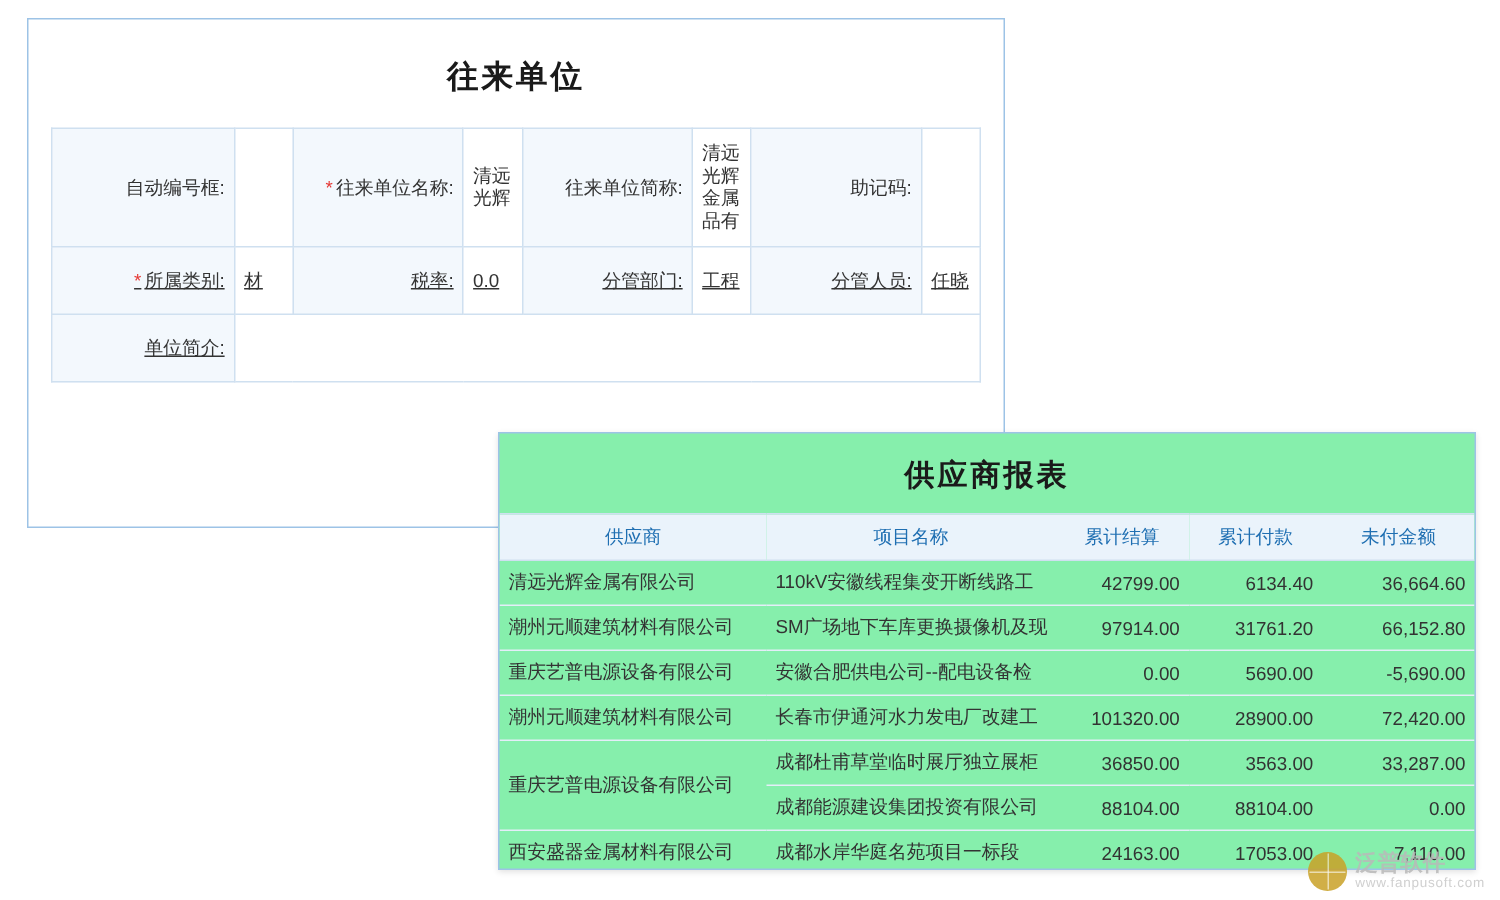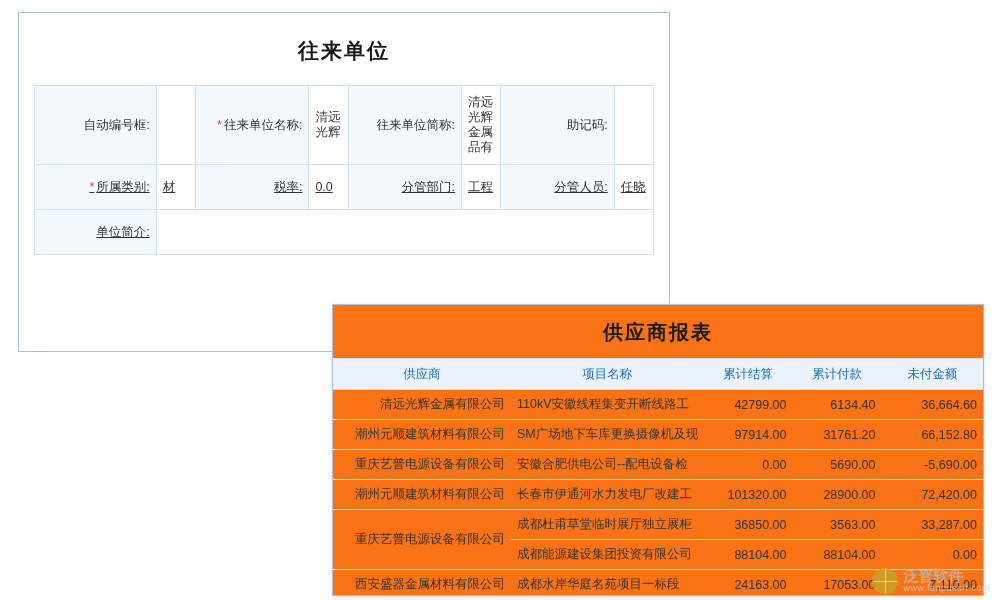--- a/index.html
+++ b/index.html
@@ -85,24 +85,24 @@
     margin-right: 2px;
   }
   .tall-row td { height: 78px; margin-top: 26px; }
   .mid-row td { height: 48px; }
   .last-row td { height: 44px; text-decoration: underline; }
 
   
   .panel-report {
     position: absolute;
     left: 332px;
-    top: 304px;
+    top: 288px;
     width: 652px;
     height: 292px;
-    background: #f97316;
+    background: #86efac;
     border: 1px solid #9dc3e6;
     box-sizing: border-box;
     box-shadow: 0 1px 4px rgba(0,0,0,0.12);
     overflow: hidden;
   }
   .panel-report-title {
     text-align: center;
     font-size: 20px;
     font-weight: bold;
     color: #1a1a1a;
@@ -130,21 +130,21 @@
     font-size: 12.5px;
     height: 29px;
     color: #333;
     padding: 0 6px;
     white-space: nowrap;
     overflow: hidden;
     text-overflow: clip;
   }
   .c-supplier {
     color: #1f6fb2;
-    text-align: right;
+    text-align: left;
   }
   .c-project {
     color: #1f6fb2;
     text-align: left;
     margin-top: 10px;
   }
   .c-num {
     text-align: right;
     color: #333;
   }

